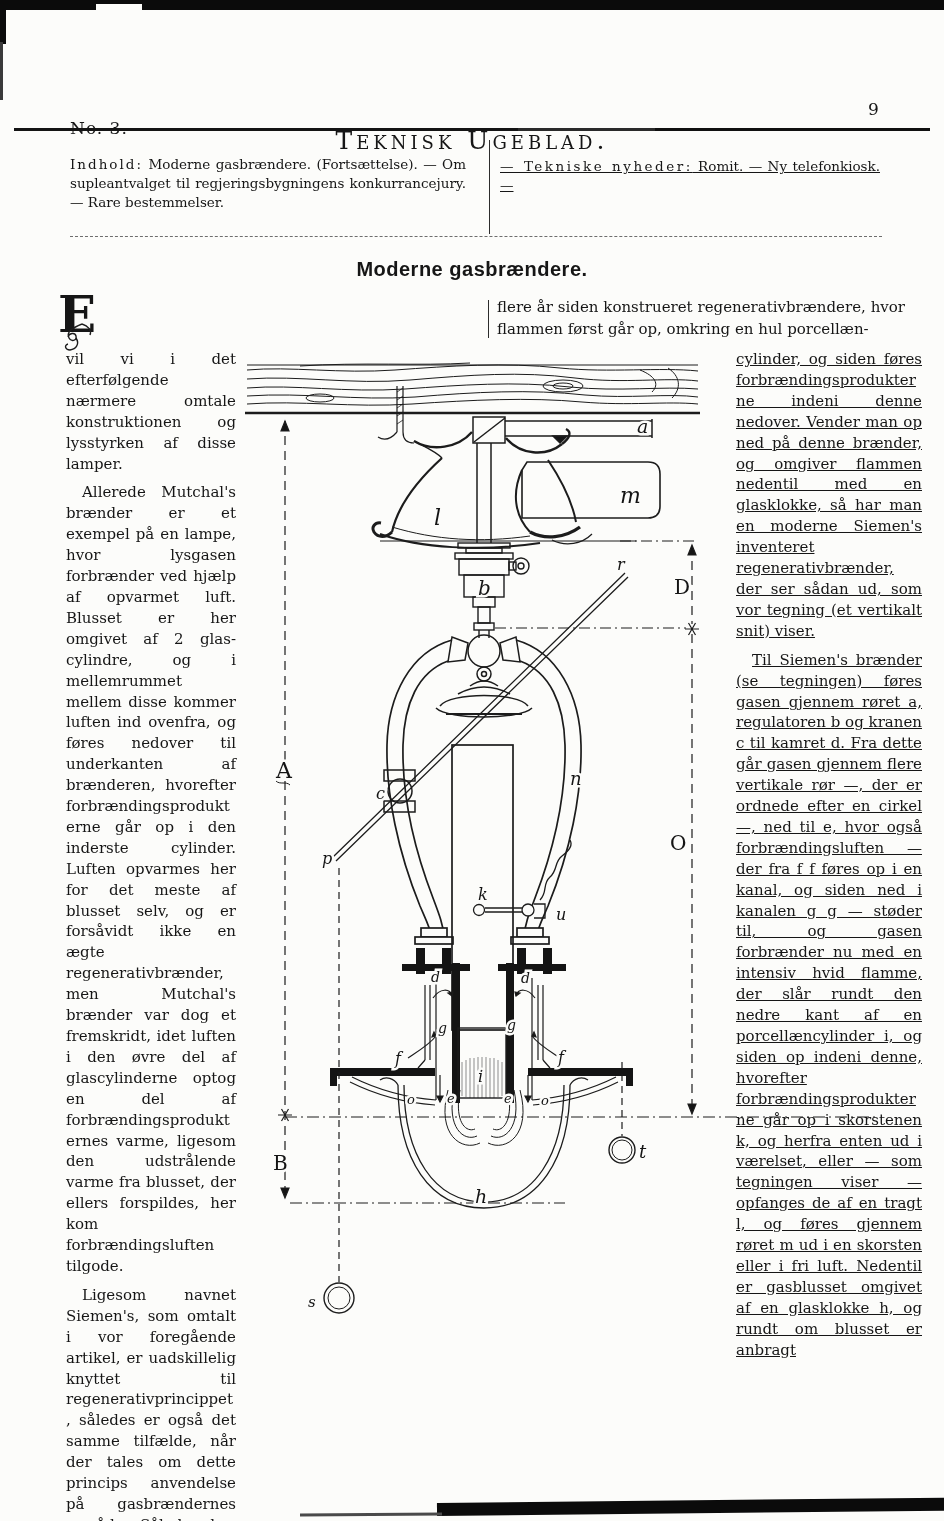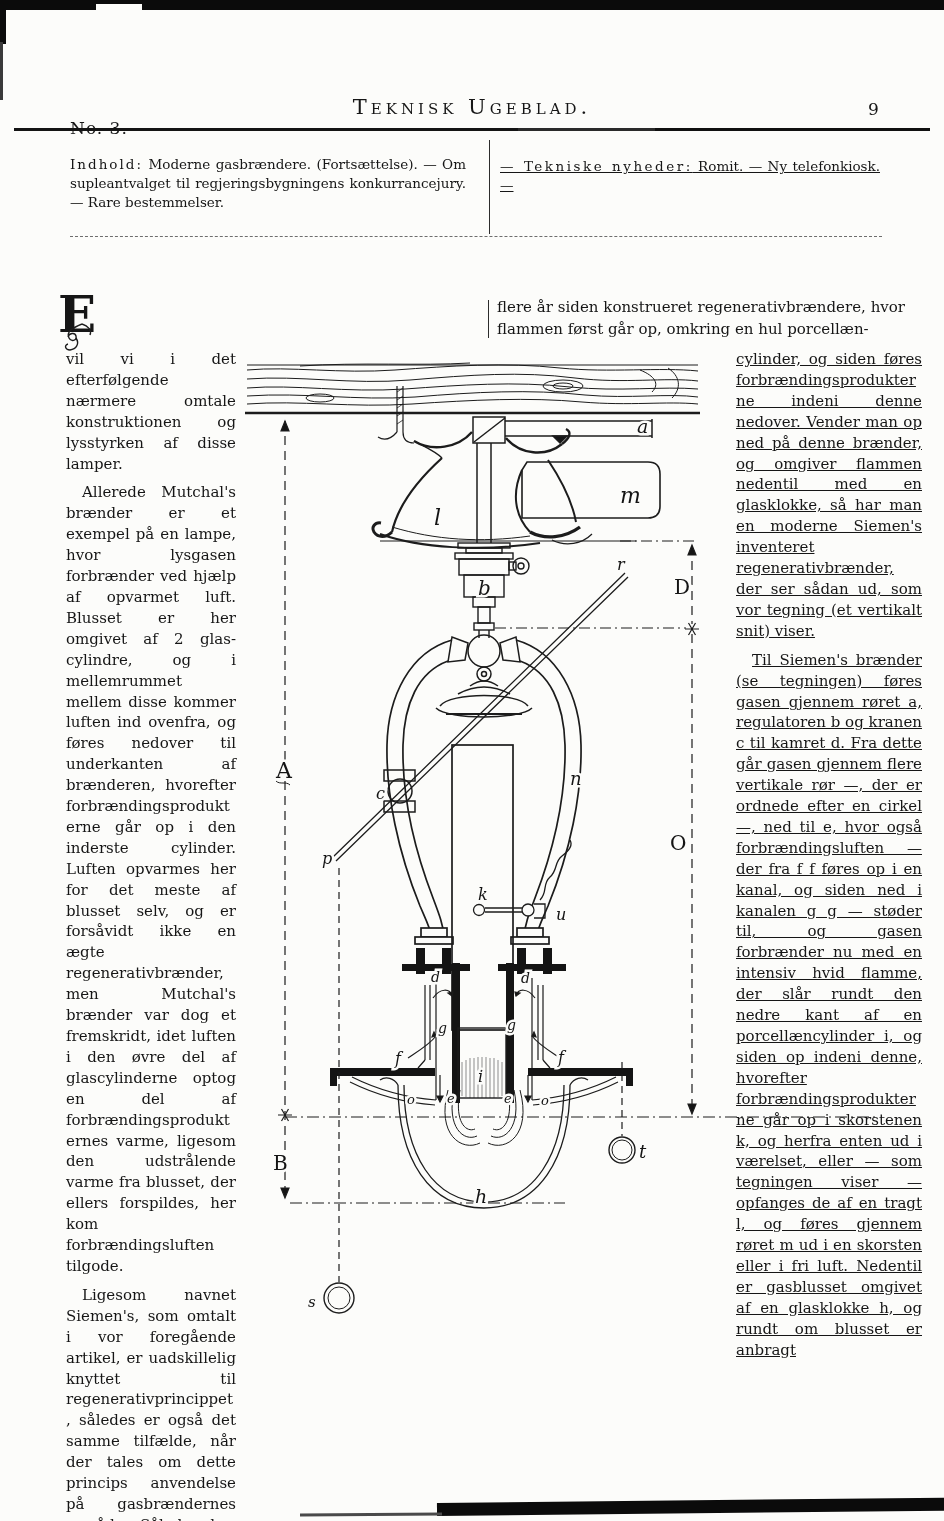--- a/index.html
+++ b/index.html
@@ -3,21 +3,21 @@
 <meta charset="utf-8">
 <style>
   html,body{margin:0;padding:0;background:#e8e8e4;}
   .page{position:relative;width:944px;height:1521px;background:#fcfcfa;overflow:hidden;
         font-family:"DejaVu Serif",serif;color:#161616;}
   .abs{position:absolute;}
   
   .artifact{background:#0b0b0b;}
   
   .issue-no{font-size:17px;letter-spacing:1px;}
-  .masthead{font-variant:small-caps;font-variant-caps:small-caps;font-size:21px;letter-spacing:4px;text-align:center;}
+  .masthead{font-variant:small-caps;font-variant-caps:small-caps;font-size:25px;letter-spacing:4px;text-align:center;margin-top:31px;}
   .page-num{font-size:17px;}
   .rule-main{height:3px;background:linear-gradient(90deg,#141414 0 55%,#2a2a2a 55% 70%,#101010 70% 100%);}
   .rule-thin{border-top:1px dashed #6d6d6d;height:0;}
   .vline{width:1px;background:#2c2c2c;}
   
   .contents{font-size:13.5px;line-height:19px;text-align:justify;}
   .contents .lbl{font-weight:normal;letter-spacing:2px;}
   .contents .spaced{letter-spacing:2.5px;}
   
   .article-title{font-family:"Liberation Sans",sans-serif;font-weight:bold;font-size:20px;
@@ -57,20 +57,21 @@
   <div class="abs contents" style="left:70px;top:155px;width:396px;">
     <span class="lbl">Indhold:</span><span> Moderne gasbrændere. (Fortsættelse). — Om supleantvalget til regjeringsbygningens konkurrancejury. — Rare bestemmelser.</span>
   </div>
   <div class="abs vline" style="left:489px;top:140px;height:94px;"></div>
   <div class="abs contents" style="left:500px;top:157px;width:380px;text-decoration:underline;">
     <span class="spaced">— Tekniske nyheder:</span><span> Romit. — Ny telefonkiosk. —</span>
   </div>
 
   <div class="abs rule-thin" style="left:70px;top:236px;width:812px;"></div>
 
+  <div class="abs article-title" style="left:0;right:0;top:258px;">Moderne gasbrændere.</div>
 
   <div class="abs intro" style="left:58px;top:294px;width:424px;">
     <span class="dropcap">E</span>
   </div>
   <svg class="abs" style="left:62px;top:322px;" width="34" height="30" viewBox="0 0 34 30">
     <g stroke="#1c1c1c" fill="none" stroke-width="1.4">
       <path d="M20 2 C 10 6, 4 10, 7 16 C 9 20, 15 19, 14 14 C 13 10, 7 11, 6 15"></path>
       <path d="M14 16 C 18 22, 14 27, 8 28 C 3 28, 2 23, 6 22"></path>
       <path d="M20 2 C 26 4, 30 8, 28 13"></path>
     </g>

